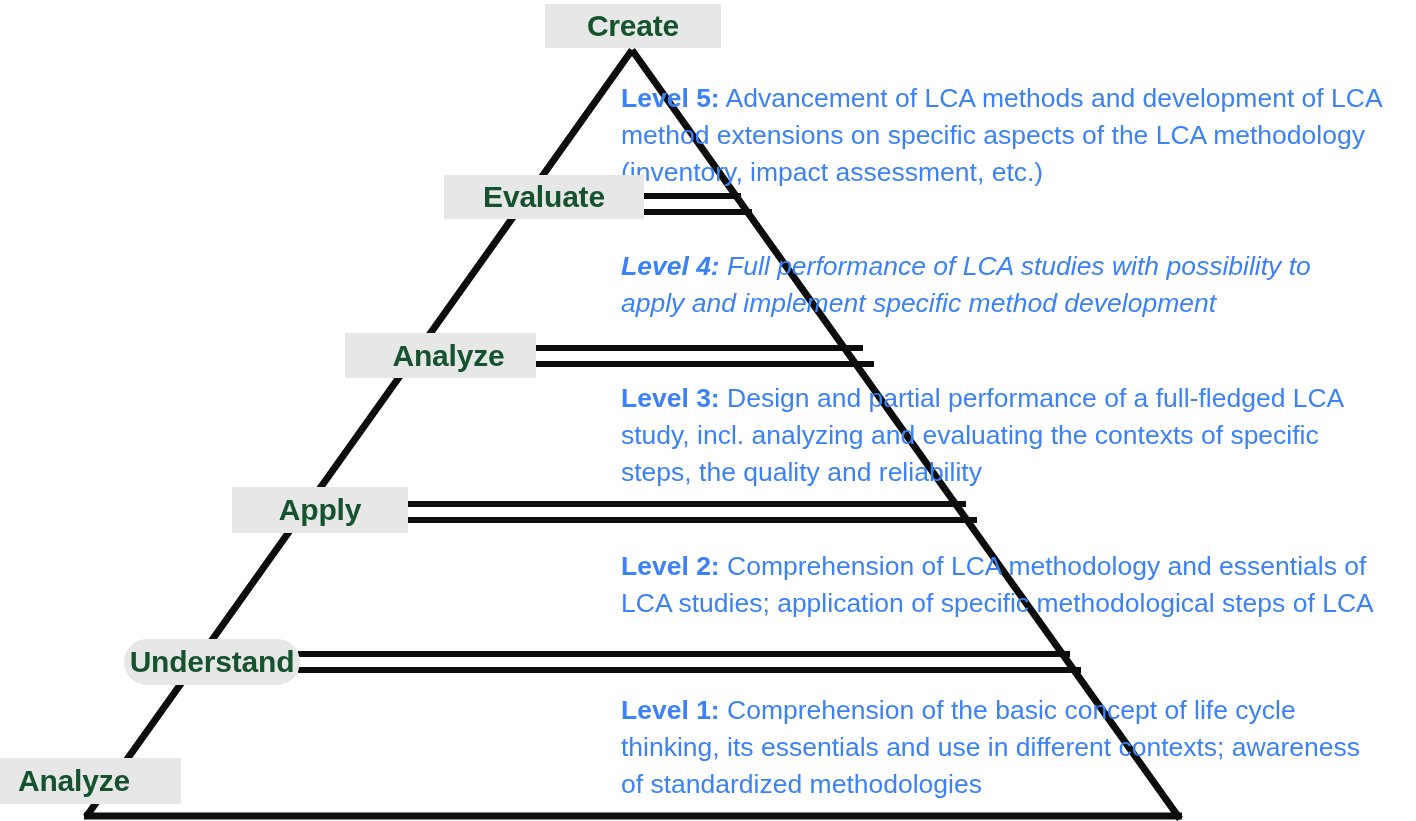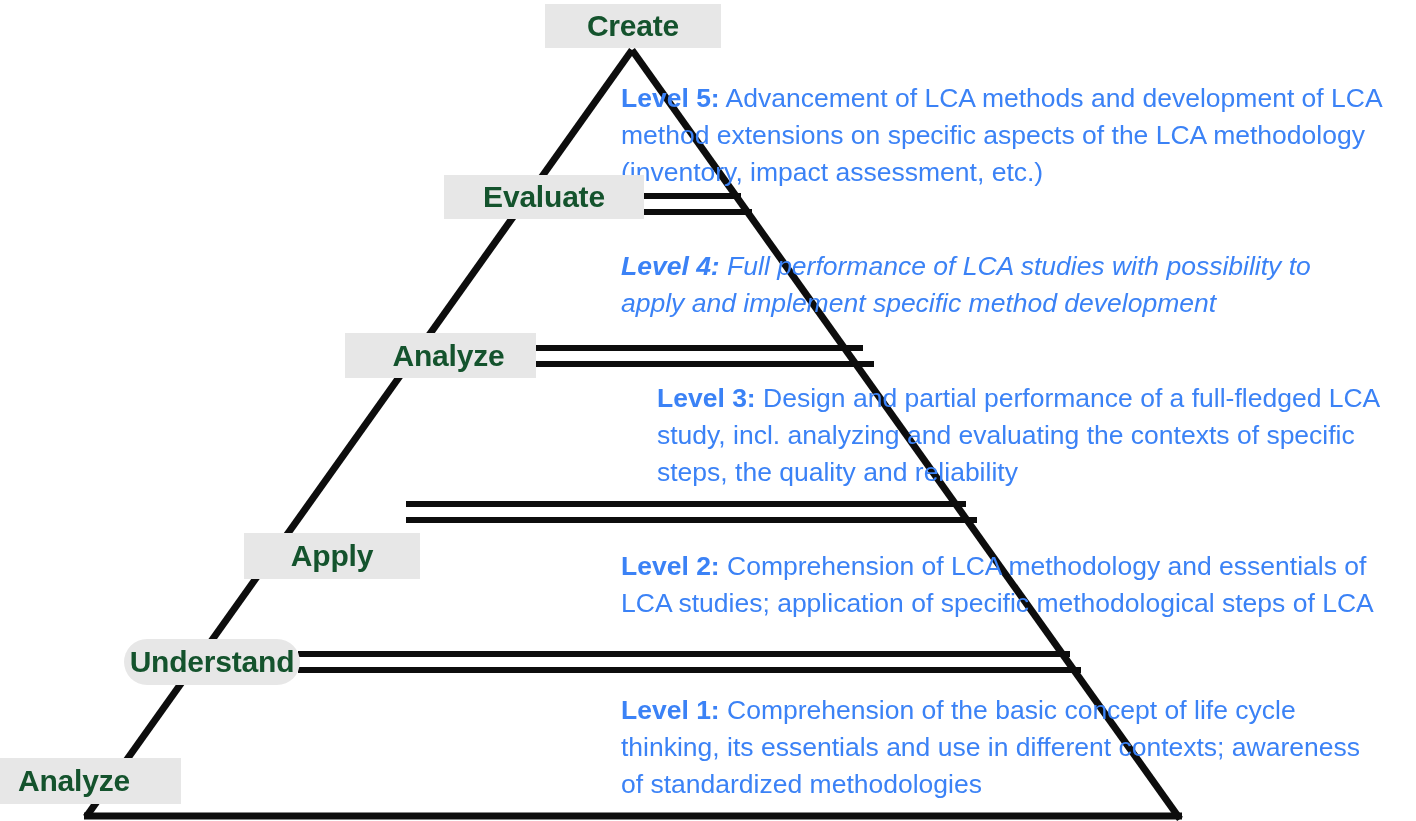--- a/index.html
+++ b/index.html
@@ -88,21 +88,21 @@
   </div>
 
   <div class="level-box" style="left:444px; top:175px; width:200px; height:44px;">
     <span>Evaluate</span>
   </div>
 
   <div class="level-box" style="left:345px; top:333px; width:175px; height:45px;padding-left:16px;">
     <span>Analyze</span>
   </div>
 
-  <div class="level-box" style="left:244px; top:487px; width:176px; height:46px;margin-top:46px;">
+  <div class="level-box" style="left:232px; top:487px; width:176px; height:46px;">
     <span>Apply</span>
   </div>
 
   <div class="level-box" style="left:124px; top:639px; width:176px; height:46px;border-radius:23px;">
     <span>Understand</span>
   </div>
 
   <div class="level-box" style="left:0px; top:758px; width:181px; height:46px; justify-content:flex-start; padding-left:18px; box-sizing:border-box;">
     <span>Analyze</span>
   </div>
@@ -115,21 +115,21 @@
     <span class="desc-line">(inventory, impact assessment, etc.)</span>
   </div>
 
   <div class="desc" style="left:621px; top:248px;font-style:italic;">
     <span class="desc-line">
       <span class="lead">Level 4:</span><span> Full performance of LCA studies with possibility to</span>
     </span>
     <span class="desc-line">apply and implement specific method development</span>
   </div>
 
-  <div class="desc" style="left:621px; top:380px;margin-left:36px;">
+  <div class="desc" style="left:621px; top:380px;">
     <span class="desc-line">
       <span class="lead">Level 3:</span><span> Design and partial performance of a full-fledged LCA</span>
     </span>
     <span class="desc-line">study, incl. analyzing and evaluating the contexts of specific</span>
     <span class="desc-line">steps, the quality and reliability</span>
   </div>
 
   <div class="desc" style="left:621px; top:548px;">
     <span class="desc-line">
       <span class="lead">Level 2:</span><span> Comprehension of LCA methodology and essentials of</span>

